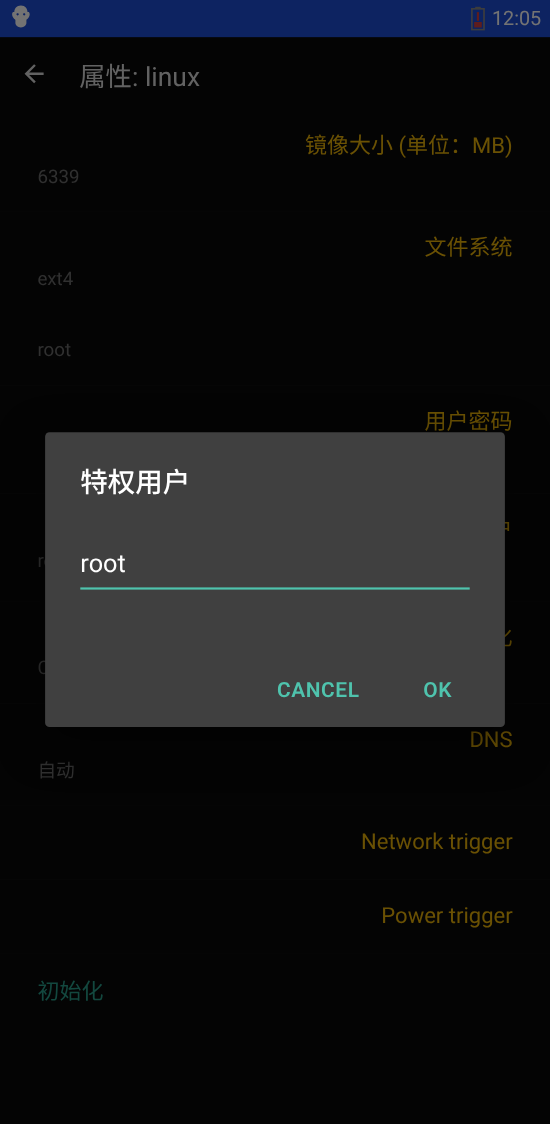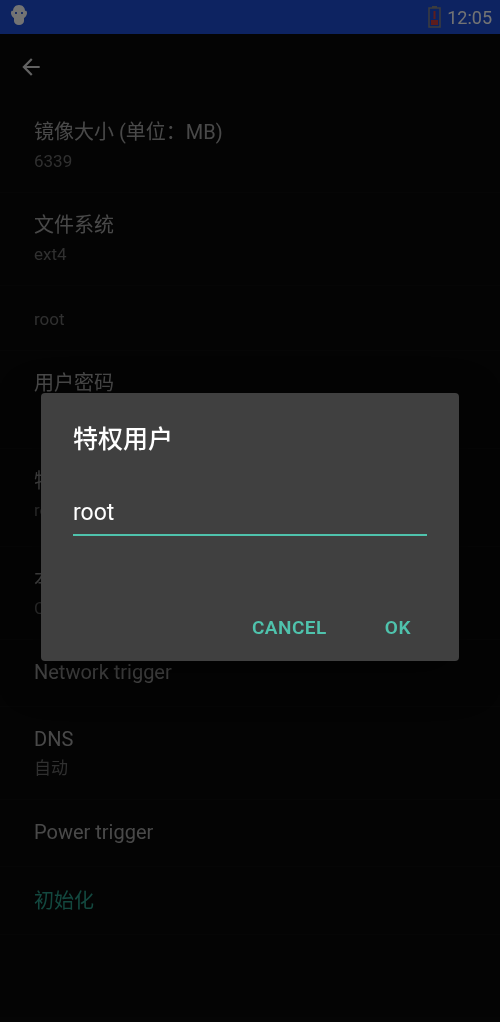--- a/index.html
+++ b/index.html
@@ -33,24 +33,25 @@
       background: #0a0a0a;
     }
     .back-icon { display: flex; align-items: center; justify-content: center; }
     .appbar-title { color: #dadada; font-size: 24px; font-weight: 400; }
     .settings-list { padding: 0; }
     .setting-item {
       padding: 18px 34px 20px;
       border-bottom: 1px solid rgba(255,255,255,0.02);
     }
     .setting-title {
-      color: #a3a3a3;
+      color: #eab308;
       font-size: 20px;
       font-weight: 400;
       line-height: 1.4;
+      text-align: right;
     }
     .setting-value {
       color: #6a6a6a;
       font-size: 17px;
       font-weight: 400;
       margin-top: 4px;
       line-height: 1.3;
     }
     .setting-link {
       color: #2aa08c;
@@ -137,20 +138,21 @@
     <span class="time">12:05</span>
   </div>
 </div>
 
 <div class="appbar">
   <span class="back-icon">
     <svg width="26" height="26" viewBox="0 0 24 24" fill="#dadada">
       <path d="M20 11H7.83l5.59-5.59L12 4l-8 8 8 8 1.41-1.41L7.83 13H20v-2z"></path>
     </svg>
   </span>
+  <span class="appbar-title">属性: linux</span>
 </div>
 
 <div class="settings-list">
   <div class="setting-item">
     <div class="setting-title">镜像大小 (单位：MB)</div>
     <div class="setting-value">6339</div>
   </div>
   <div class="setting-item">
     <div class="setting-title">文件系统</div>
     <div class="setting-value">ext4</div>
@@ -164,25 +166,25 @@
   </div>
   <div class="setting-item" style="height:98px">
     <div class="setting-title">特权用户</div>
     <div class="setting-value">root</div>
   </div>
   <div class="setting-item">
     <div class="setting-title">本地化</div>
     <div class="setting-value">C</div>
   </div>
   <div class="setting-item">
-    <div class="setting-title">Network trigger</div>
-  </div>
-  <div class="setting-item">
     <div class="setting-title">DNS</div>
     <div class="setting-value">自动</div>
+  </div>
+  <div class="setting-item">
+    <div class="setting-title">Network trigger</div>
   </div>
   <div class="setting-item">
     <div class="setting-title">Power trigger</div>
   </div>
   <div class="setting-item">
     <div class="setting-link">初始化</div>
   </div>
 </div>
 
 <div class="scrim">

